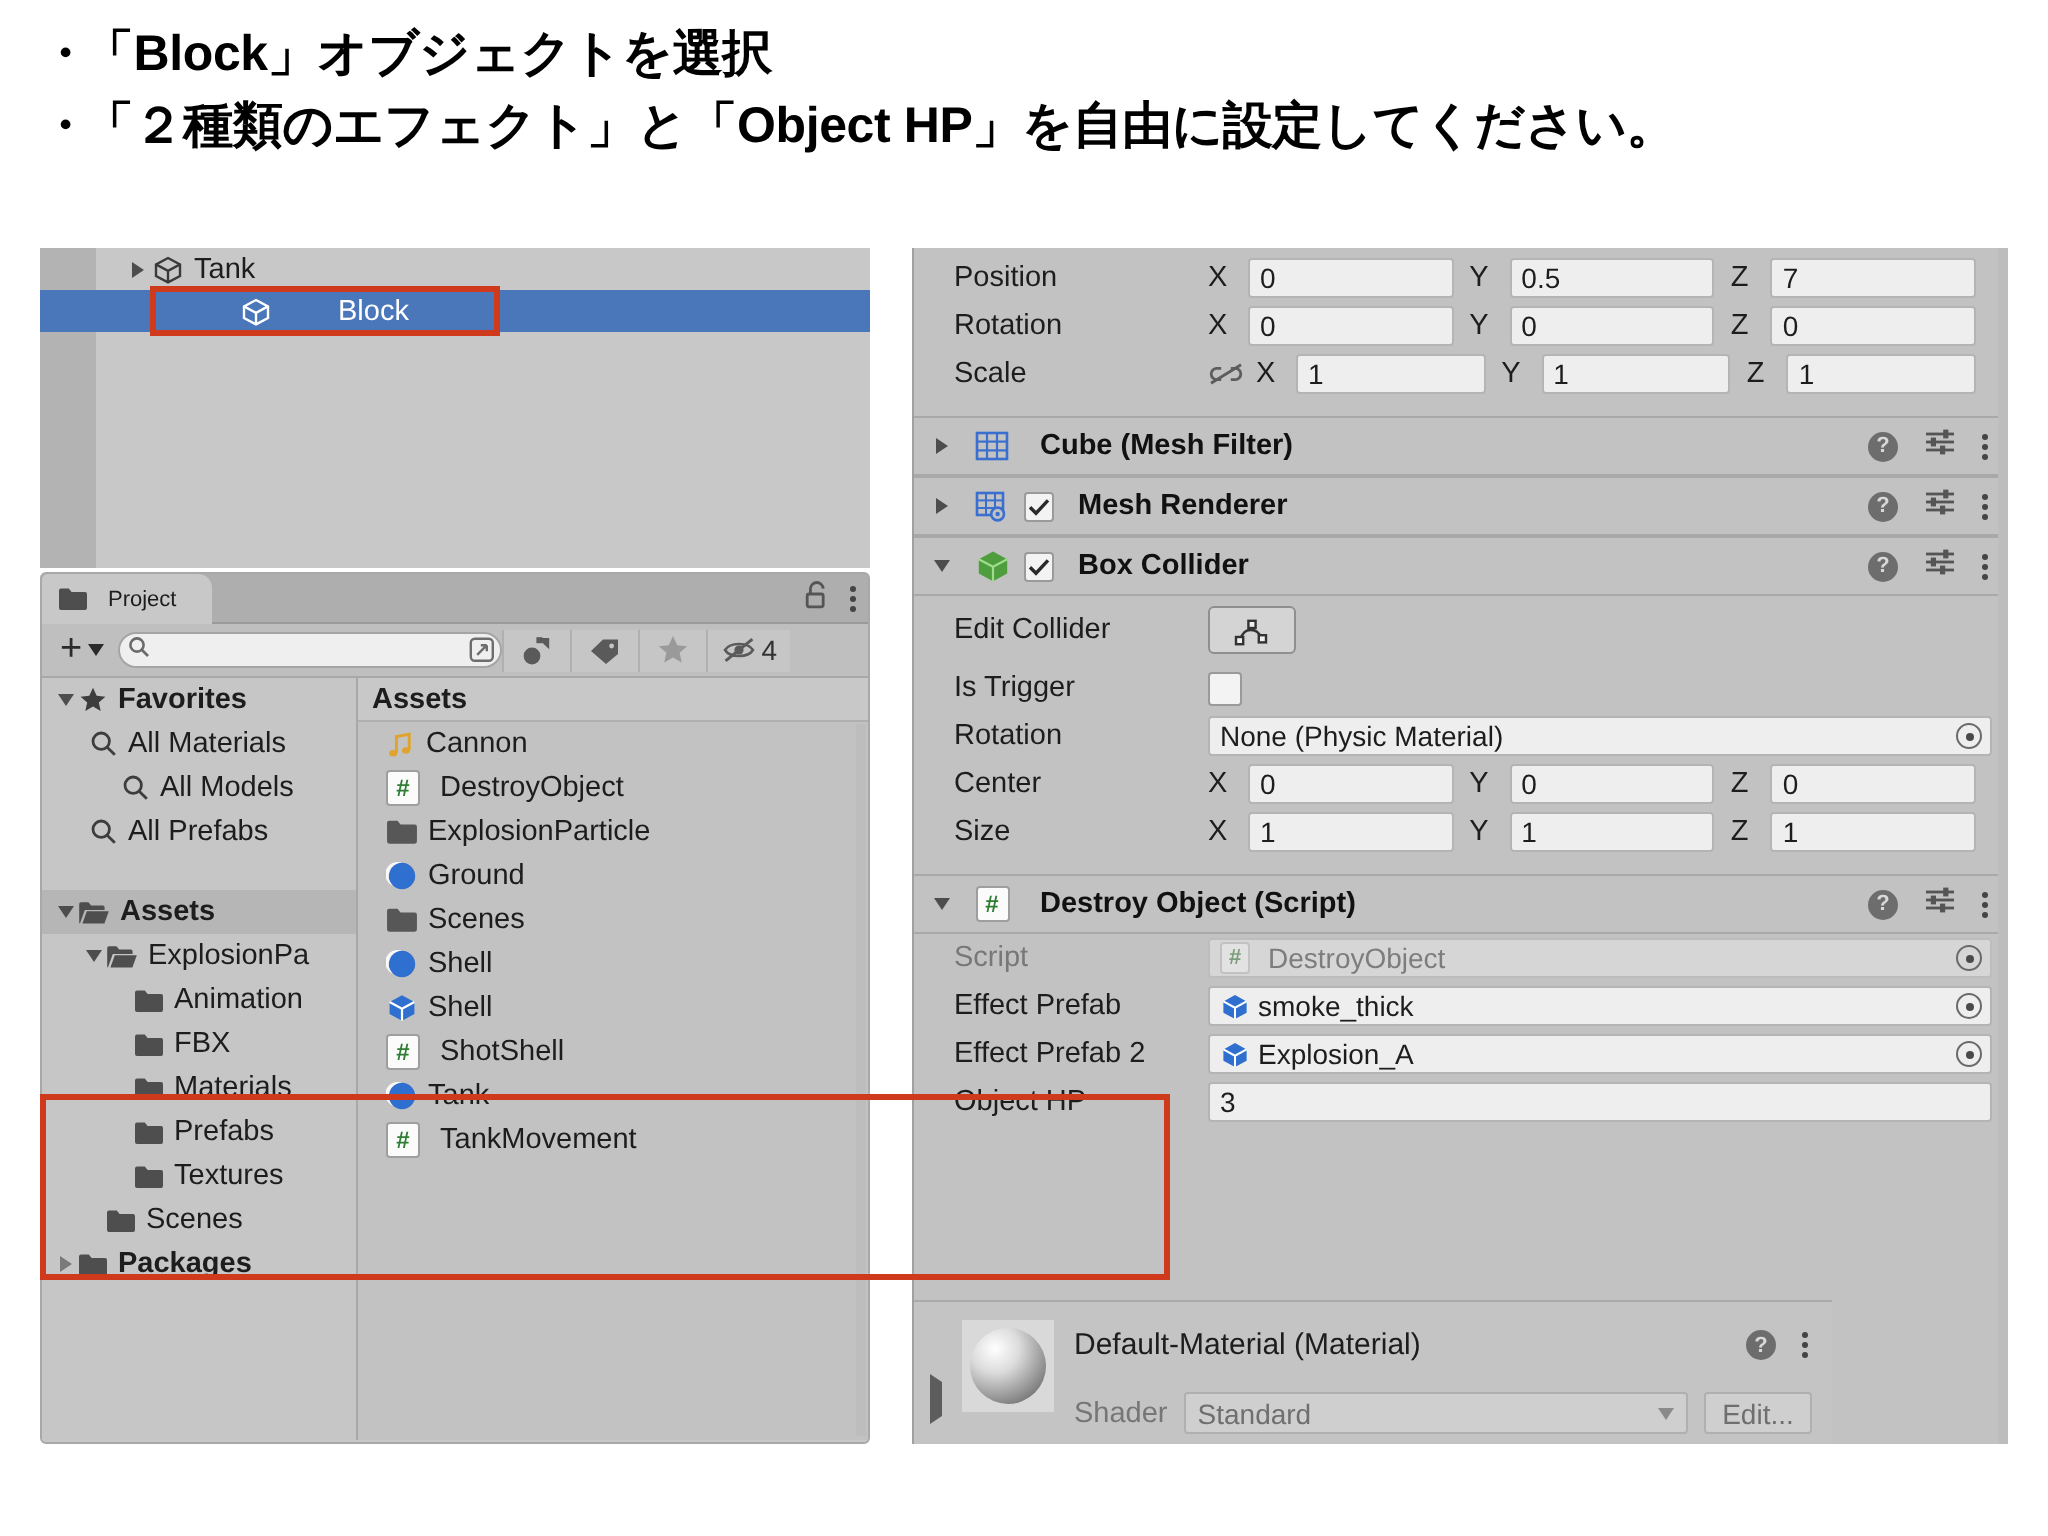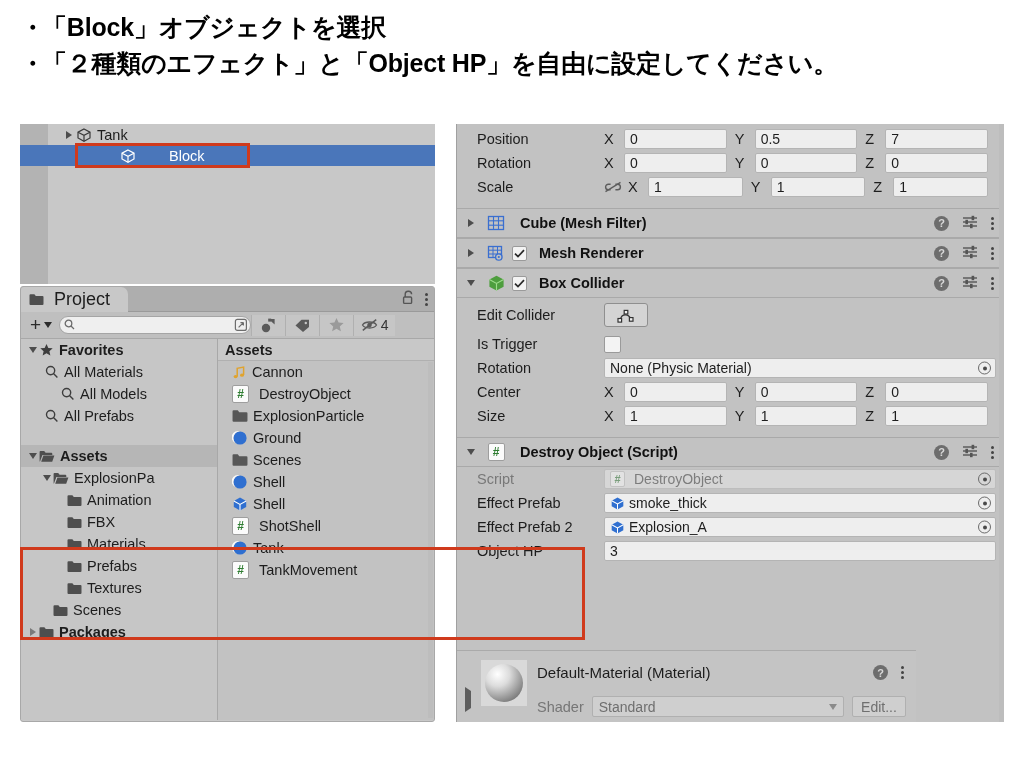--- a/index.html
+++ b/index.html
@@ -41,40 +41,40 @@
   .tri-down { width: 0; height: 0; border-top: 6px solid #4d4d4d; border-left: 4.5px solid transparent; border-right: 4.5px solid transparent; }
   .tri-light { border-left-color: #5d5d5d; }
   .ico { flex: 0 0 auto; display: inline-flex; align-items: center; justify-content: center; margin-right: 5px; }
 
   
   .project { position: absolute; left: 0; top: 162px; width: 415px; height: 436px;
              background: #c8c8c8; border: 1px solid #a8a8a8; border-radius: 3px; }
   .proj-tabbar { position: relative; height: 25px; background: #aeaeae; border-bottom: 1px solid #9a9a9a; }
   .proj-tab { position: absolute; left: 0; top: 0; height: 25px; padding: 0 18px 0 8px;
               background: #c8c8c8; display: flex; align-items: center; gap: 5px;
-              font-size: 18px; color: #1d1d1d;
+              font-size: 11px; color: #1d1d1d;
               border-top-left-radius: 3px; border-top-right-radius: 7px; }
   .proj-tab-tools { position: absolute; right: 6px; top: 0; height: 25px; display: flex; align-items: center; gap: 10px; }
   .kebab { display: inline-flex; flex-direction: column; gap: 2px; }
   .kebab i { width: 3px; height: 3px; background: #444; border-radius: 50%; display: block; }
 
   .proj-toolbar { height: 27px; background: #bfbfbf; border-bottom: 1px solid #a8a8a8;
                   display: flex; align-items: center; padding: 0 2px; gap: 0; }
   .tb-plus { display: flex; align-items: center; gap: 3px; padding: 0 7px; font-size: 19px; color: #2b2b2b; }
   .search-box { flex: 0 0 192px; height: 18px; background: #efefef; border: 1px solid #a5a5a5;
                 border-radius: 9px; display: flex; align-items: center; padding: 0 4px; gap: 4px; position: relative; }
   .search-box input { border: 0; outline: 0; background: transparent; font-size: 12px; width: 140px;
                       font-family: "Liberation Sans", sans-serif; color: #333; }
   .tb-btn { width: 34px; height: 21px; display: flex; align-items: center; justify-content: center;
             background: #c6c6c6; border-left: 1px solid #b0b0b0; }
   .tb-btn:first-of-type { border-left: 1px solid #b0b0b0; }
   .tb-count { font-size: 14px; color: #333; padding-left: 1px; }
 
   .proj-body { position: relative; height: 381px; display: flex; }
-  .proj-tree { width: 197px; background: #c6c6c6; border-right: 1px solid #a8a8a8;
+  .proj-tree { width: 158px; background: #c6c6c6; border-right: 1px solid #a8a8a8;
                overflow: hidden; position: relative; }
   .proj-assets { flex: 1; background: #c2c2c2; position: relative; overflow: hidden; }
   .assets-header { height: 22px; background: #c8c8c8; border-bottom: 1px solid #b0b0b0;
                    display: flex; align-items: center; padding-left: 7px;
                    font-size: 14.5px; font-weight: bold; color: #1d1d1d; }
 
   .tree-row { height: 22px; display: flex; align-items: center; font-size: 14.5px; color: #1d1d1d; white-space: nowrap; }
   .tree-row.bold { font-weight: bold; }
   .tree-row.sel { background: #b6b6b6; }
   .tree-tw { width: 13px; flex: 0 0 13px; display: flex; align-items: center; justify-content: center; }

